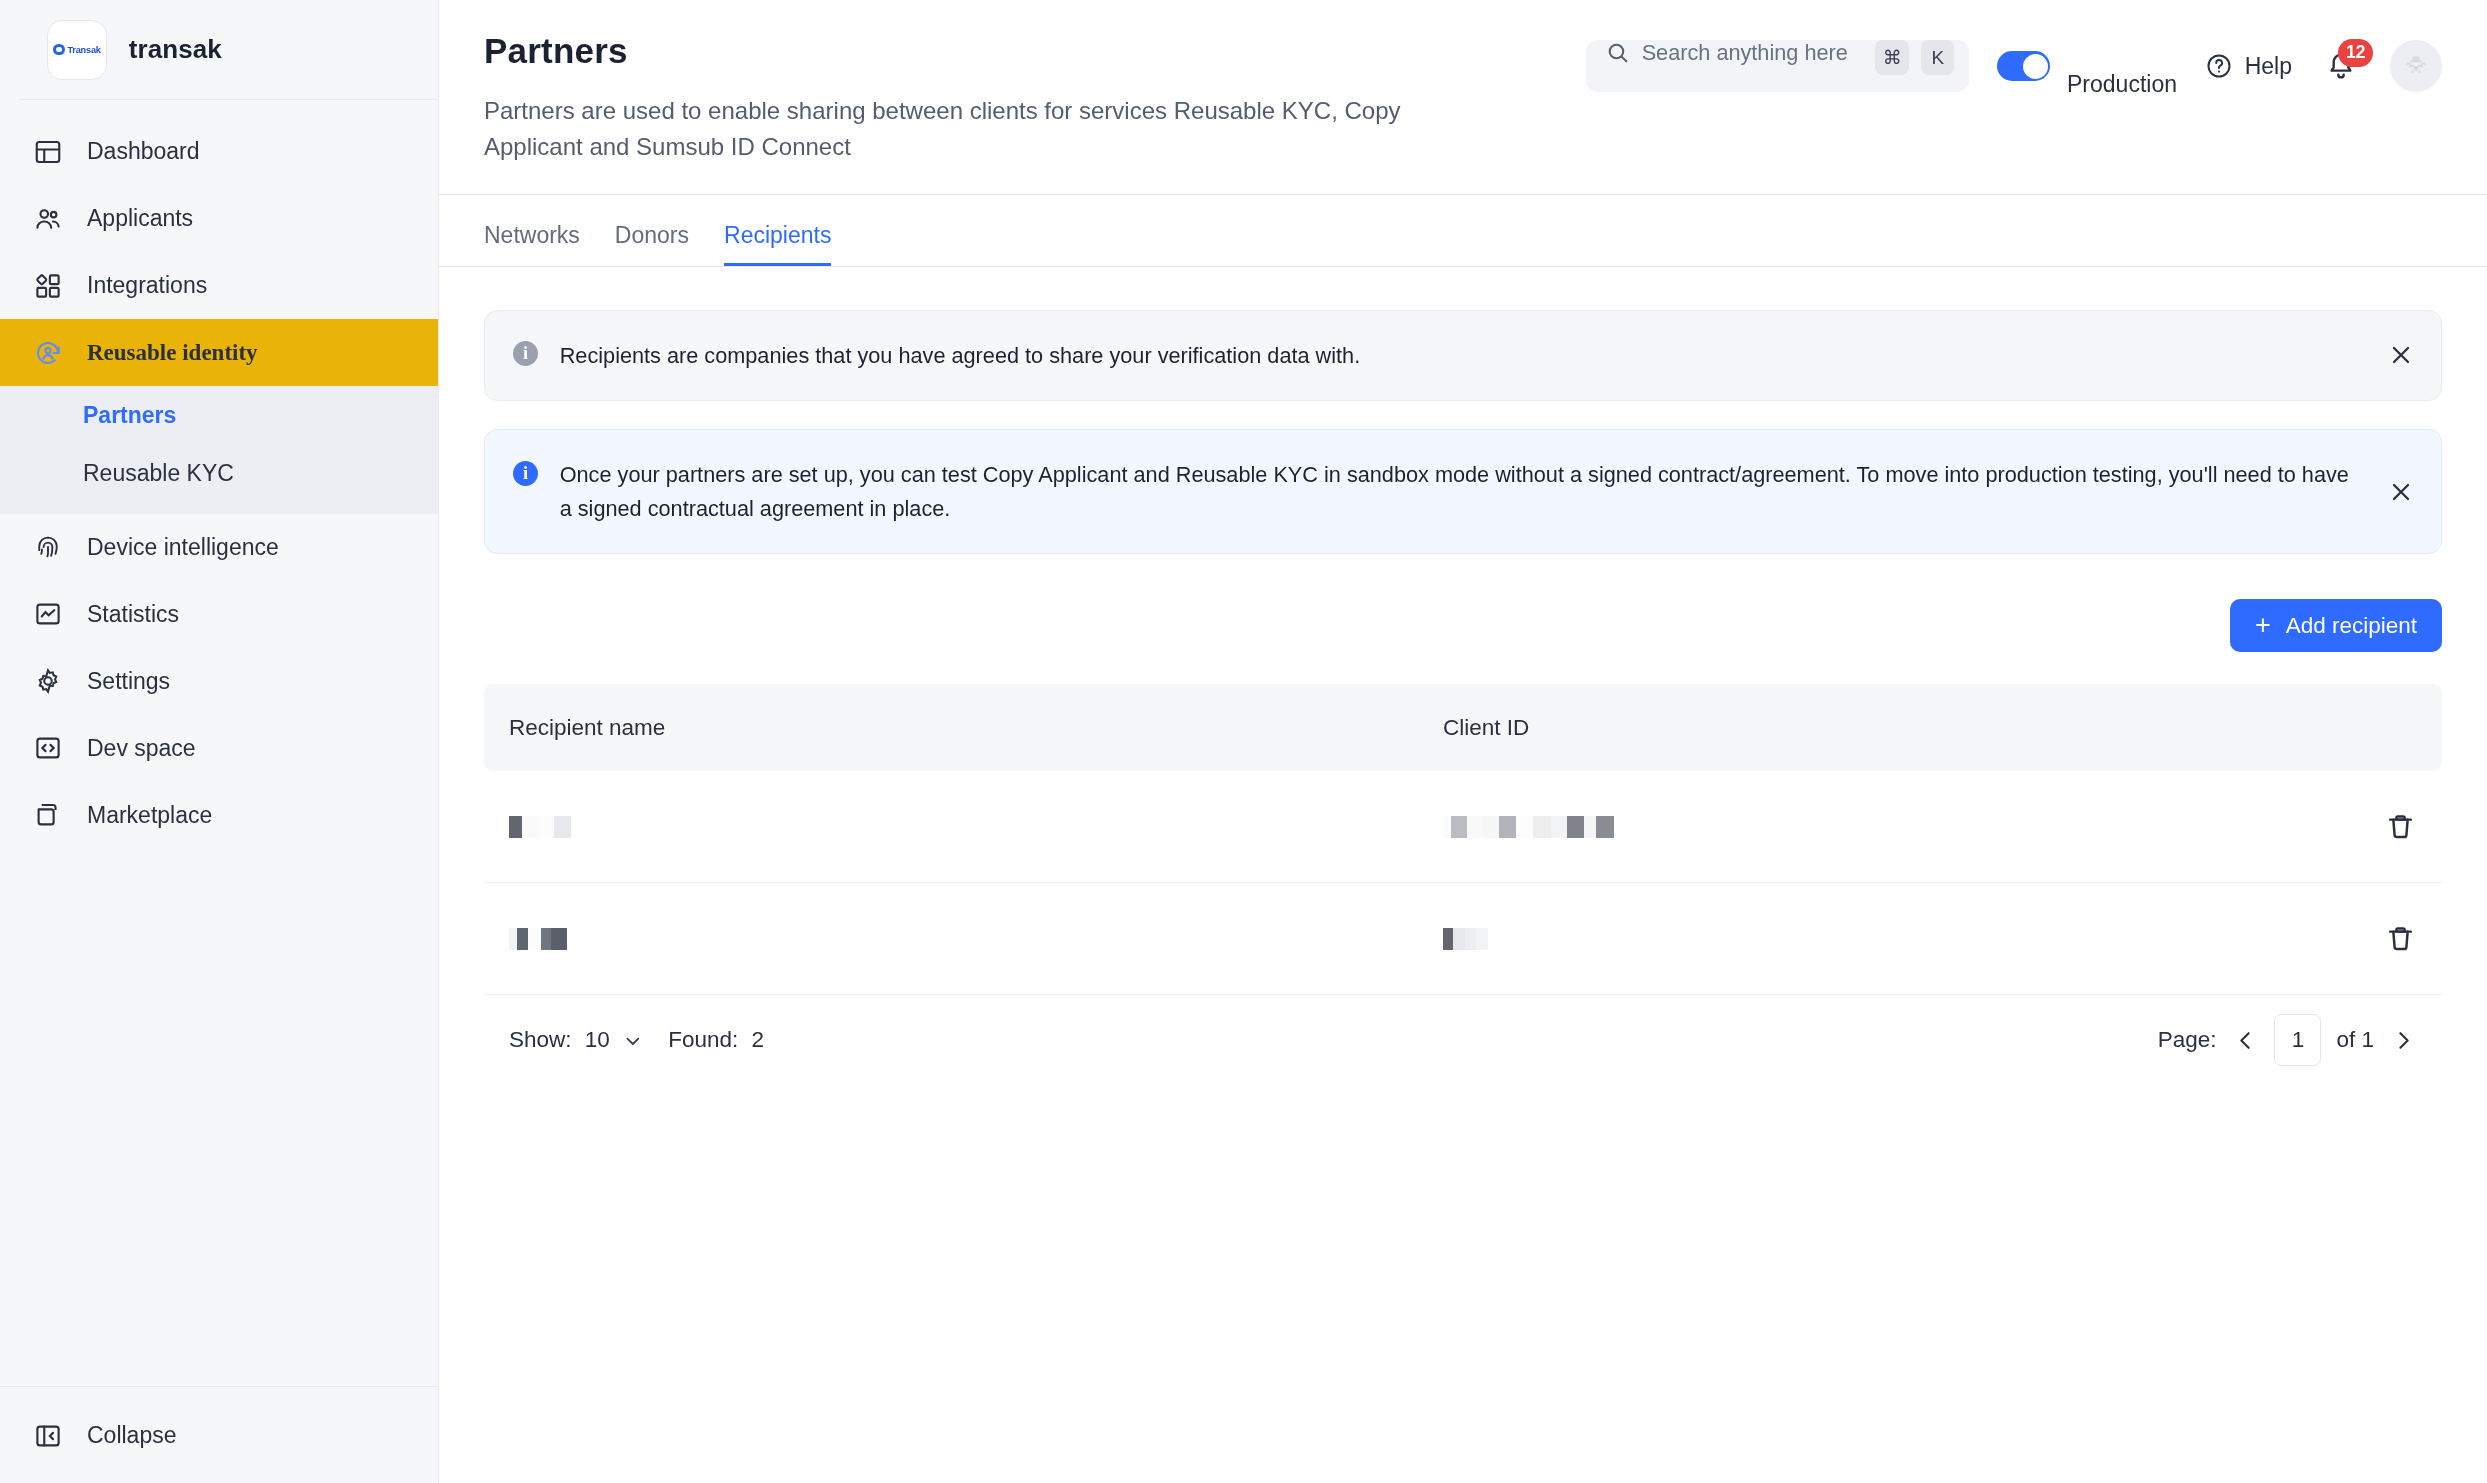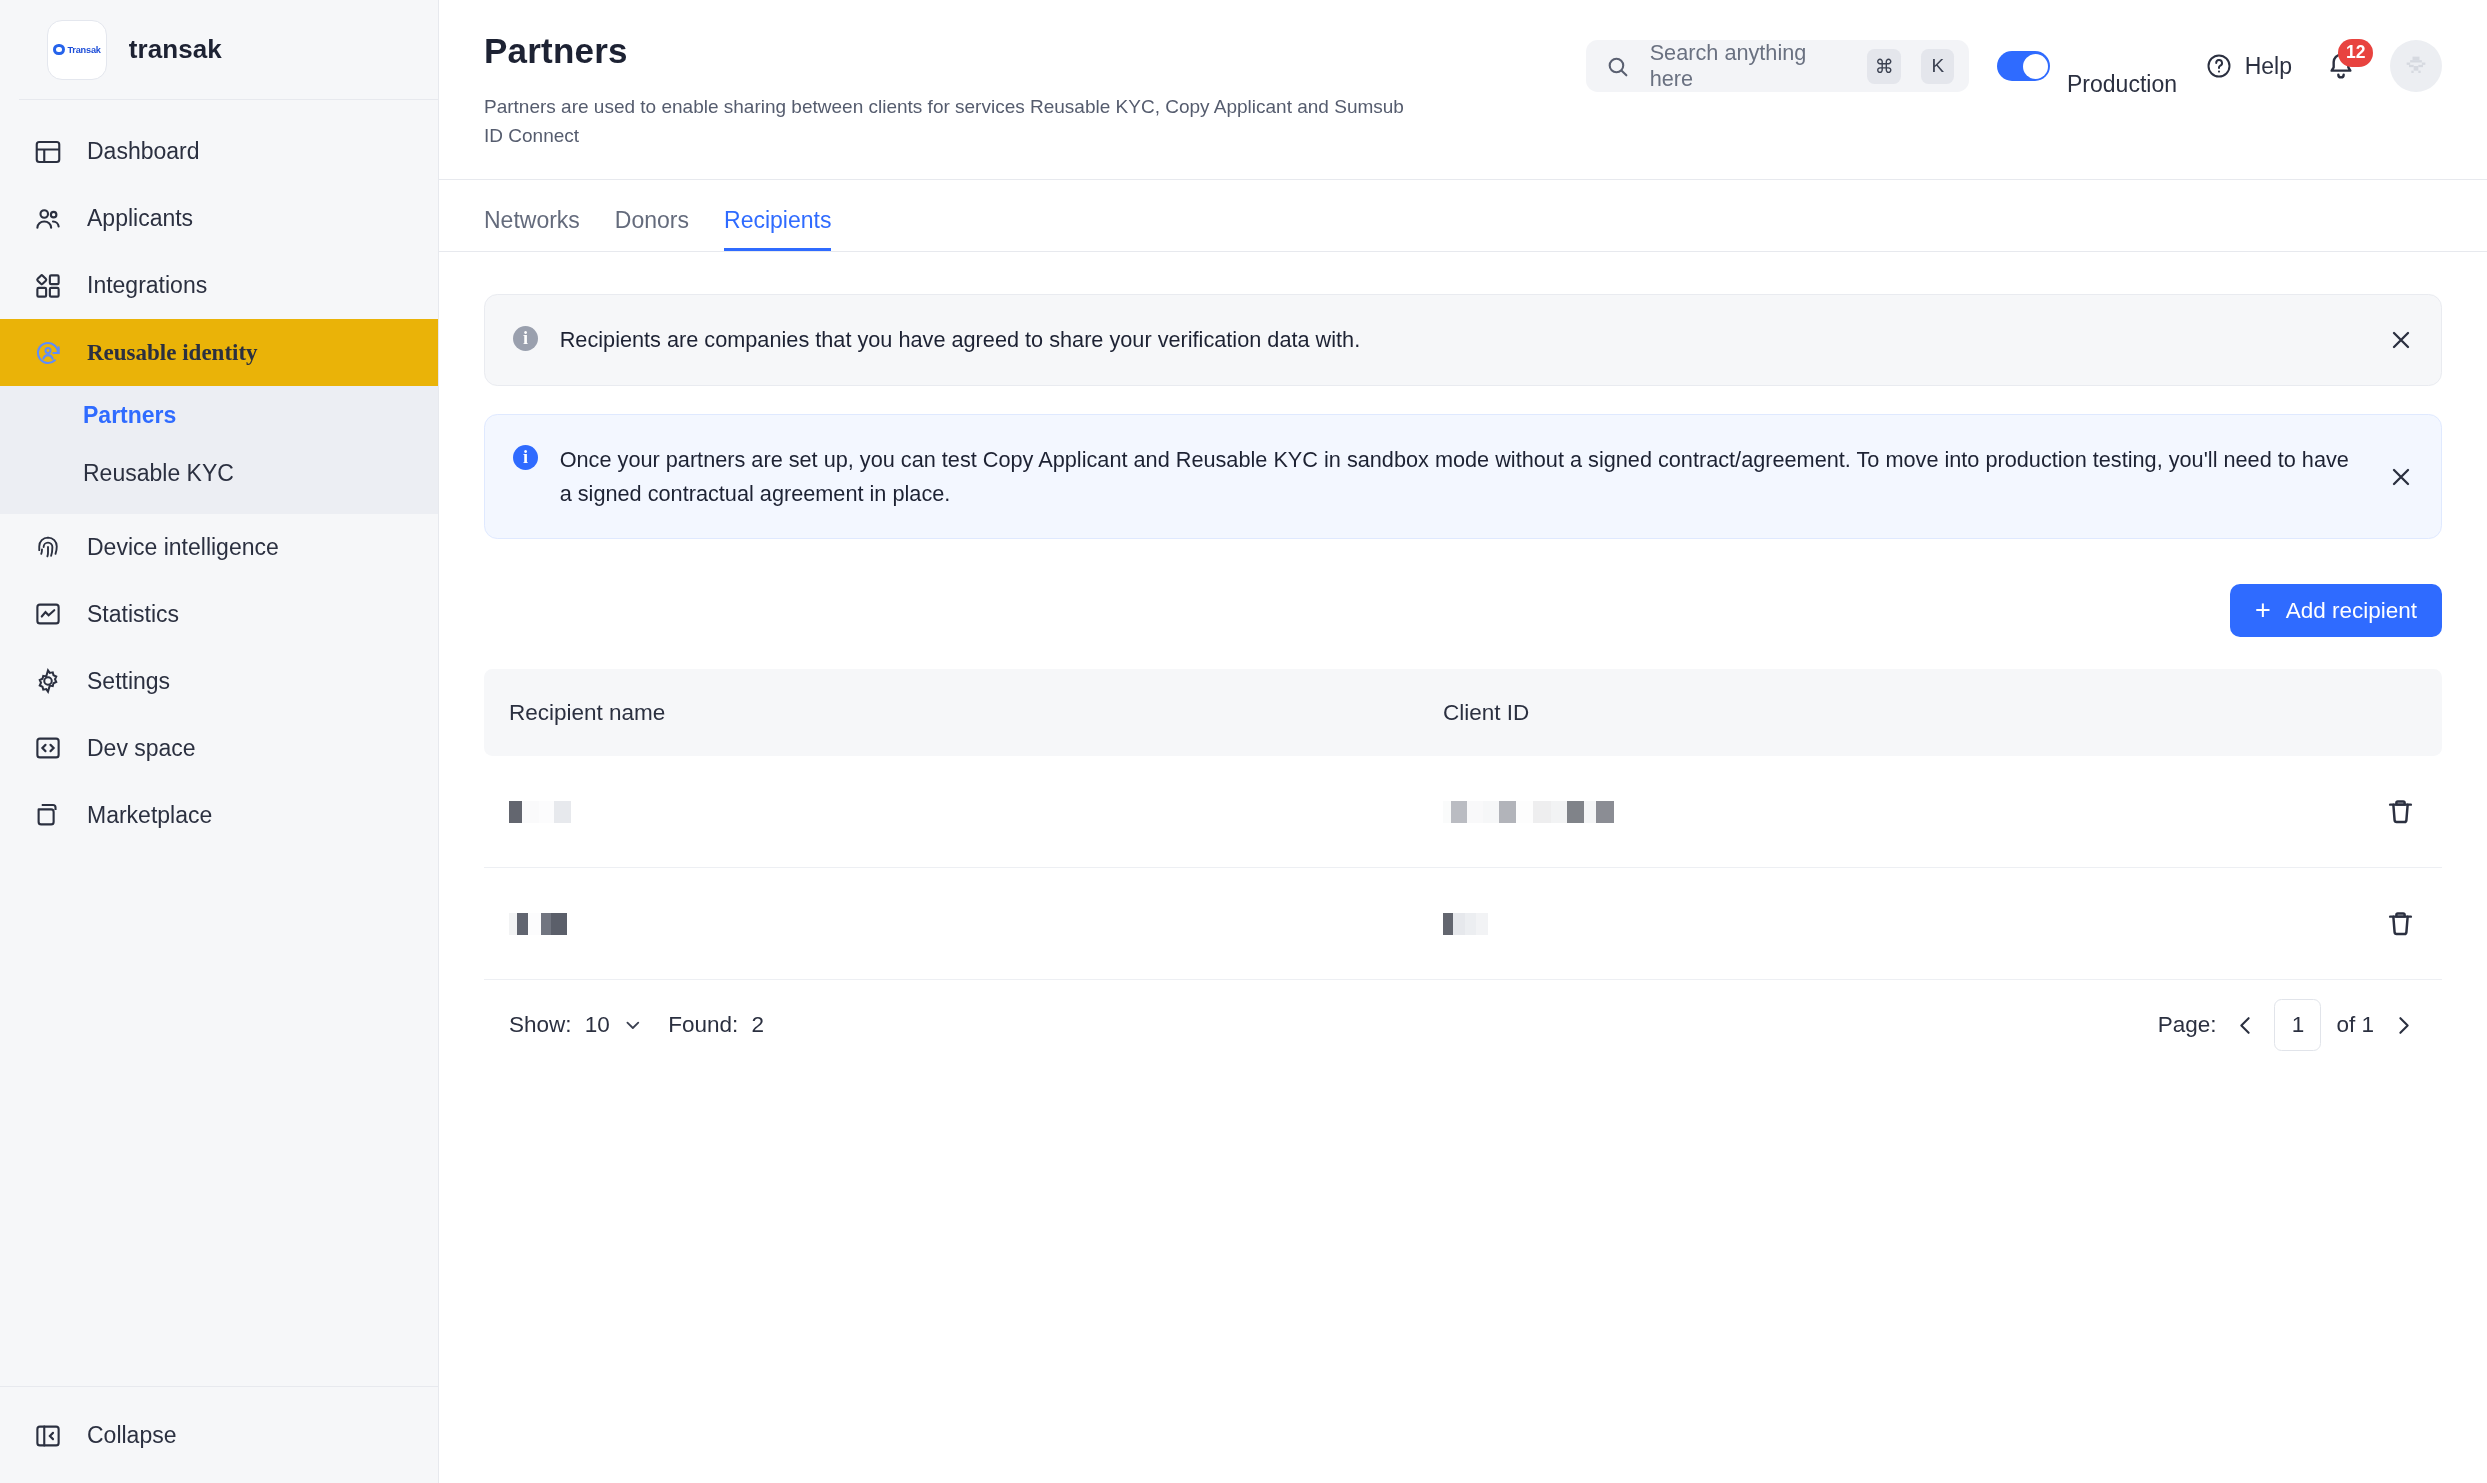--- a/index.html
+++ b/index.html
@@ -75,27 +75,27 @@
   
   .main { flex: 1; height: 1484px; background: #ffffff; position: relative; overflow: hidden; }
 
   .topbar {
     display: flex; align-items: flex-start; justify-content: space-between;
     padding: 23px 45px 0 45px;
   }
   .page-head { padding-top: 8.3px; }
   .page-title { font-size: 35px; font-weight: 700; color: #1d2233; letter-spacing: 0.2px; }
   .page-desc {
-    margin-top: 21.7px; font-size: 19px; line-height: 1.52; color: #555c6e;
+    margin-top: 21.7px; font-size: 24px; line-height: 1.52; color: #555c6e;
     max-width: 942px;
   }
 
   .topbar-right { display: flex; align-items: center; gap: 28px; padding-top: 11.7px; }
   .search-box {
-    display: flex; align-items: center; gap: 20px;
+    display: flex; align-items: flex-start; gap: 12px;
     background: #f3f4f7; border-radius: 11.7px;
     height: 52px; width: 383px; padding: 0 15px 0 18.3px;
   }
   .search-box .sq { width: 25px; height: 25px; color: #5a6071; }
   .search-placeholder { font-size: 21.7px; color: #6a7181; flex: 1; }
   .kbd {
     min-width: 33px; height: 35px; border-radius: 7.5px; background: #e4e6ec;
     display: flex; align-items: center; justify-content: center;
     font-size: 19px; color: #3b4151; padding: 0 7.5px;
   }

